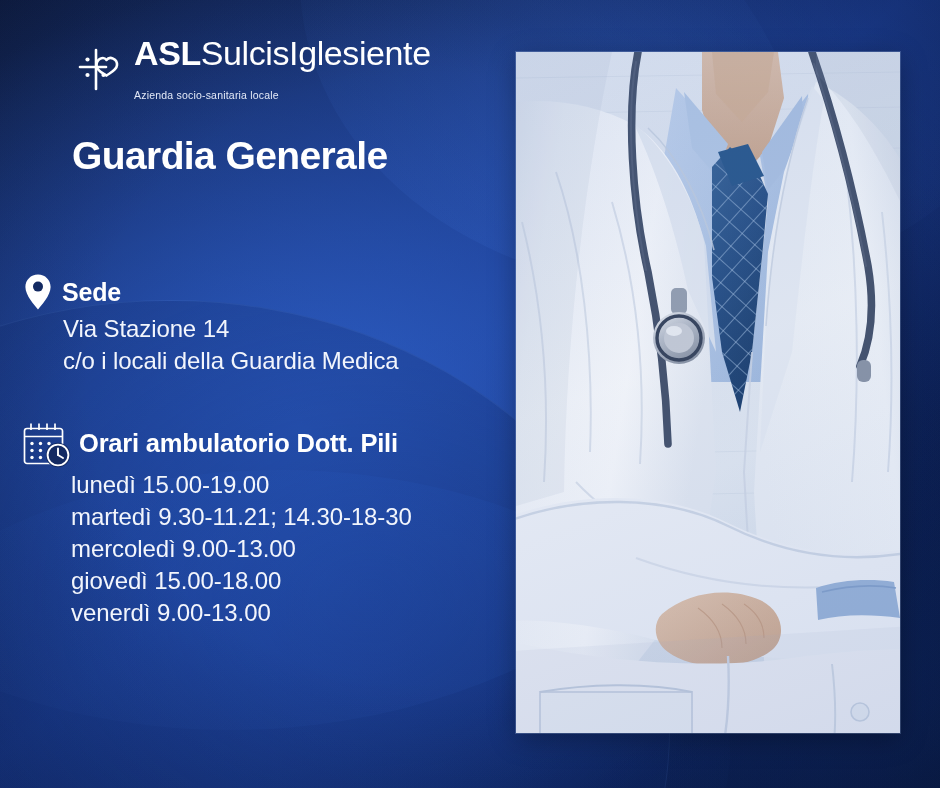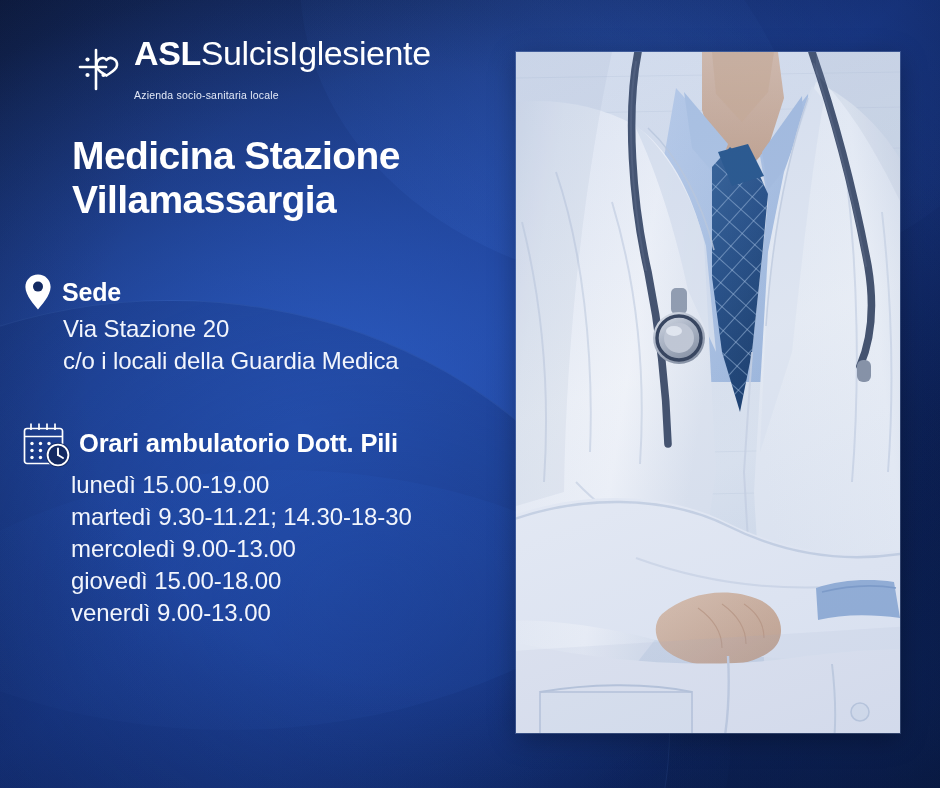--- a/index.html
+++ b/index.html
@@ -157,36 +157,35 @@
     <div class="logo-text-wrap">
       <div class="logo-word">
         <span class="logo-asl">ASL</span>
         <span class="logo-rest">SulcisIglesiente</span>
       </div>
       <div class="logo-tag">Azienda socio-sanitaria locale</div>
     </div>
   </div>
 
   <div class="headline">
-    <div>Medicina Stazione</div>
-    <div>Villamassargia</div>
+    <div>Guardia Generale</div>
   </div>
 
   <div class="block block-sede">
     <div class="block-head">
       <div class="icon-slot icon-pin">
         <svg viewBox="0 0 30 38" xmlns="http://www.w3.org/2000/svg">
           <path d="M15 1.5 C7.8 1.5, 2.4 7.0, 2.4 14.0 C2.4 22.5, 12.0 32.8, 15 36.5 C18.0 32.8, 27.6 22.5, 27.6 14.0 C27.6 7.0, 22.2 1.5, 15 1.5 Z" fill="#ffffff"></path>
           <circle cx="15" cy="13.6" r="5.0" fill="#132a62"></circle>
         </svg>
       </div>
       <div class="head-title">Sede</div>
     </div>
     <div class="lines">
-      <div class="line">Via Stazione 20</div>
+      <div class="line">Via Stazione 14</div>
       <div class="line">c/o i locali della Guardia Medica</div>
     </div>
   </div>
 
   <div class="block block-orari">
     <div class="block-head">
       <div class="icon-slot icon-cal">
         <svg viewBox="0 0 52 47" xmlns="http://www.w3.org/2000/svg">
           <g fill="none" stroke="#ffffff" stroke-width="1.7">
             <path d="M5 6.5 h33 a2.5 2.5 0 0 1 2.5 2.5 v30 a2.5 2.5 0 0 1 -2.5 2.5 h-33 a2.5 2.5 0 0 1 -2.5 -2.5 v-30 a2.5 2.5 0 0 1 2.5 -2.5 Z"></path>

